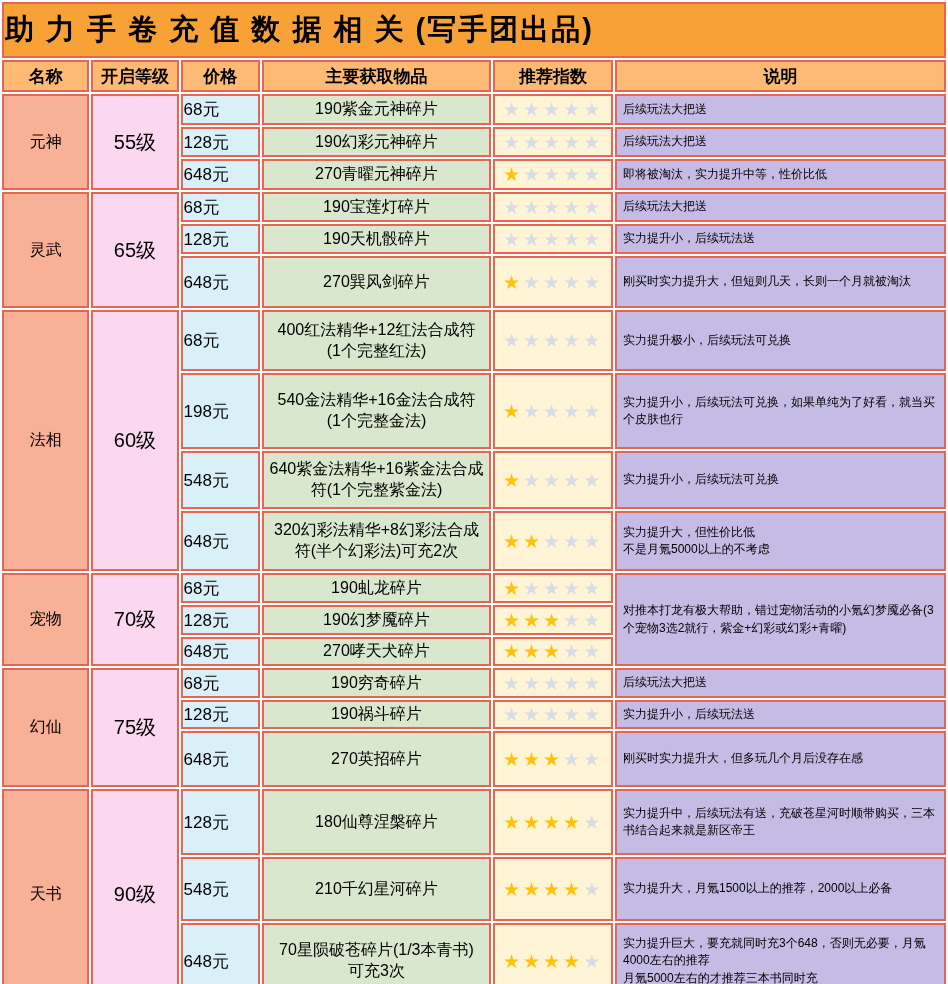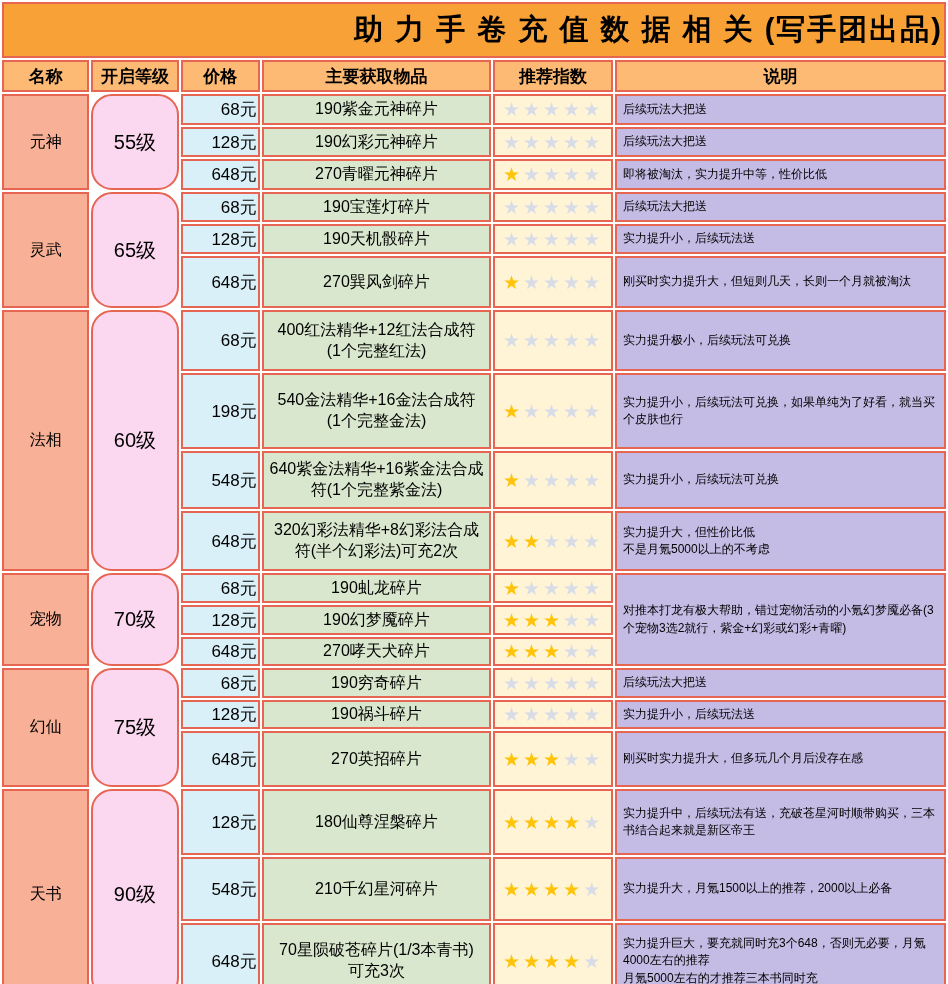--- a/index.html
+++ b/index.html
@@ -1,23 +1,23 @@
 <!DOCTYPE html>
 <html><head>
 <meta charset="utf-8">
 <style>
   html,body{margin:0;padding:0;background:#ffffff;}
   body{font-family:"Liberation Sans","DejaVu Sans",sans-serif;color:#000;}
   table{border-collapse:separate;border-spacing:2px;width:948px;table-layout:fixed;background:#fff;}
   td{border:2px solid #e66553;overflow:hidden;}
-  .title{background:#f7a137;height:50px;text-align:right;font-size:29px;font-weight:bold;letter-spacing:2px;}
+  .title{background:#f7a137;height:50px;text-align:left;font-size:29px;font-weight:bold;letter-spacing:2px;}
   .th{background:#fdba74;height:26px;text-align:center;font-size:17px;font-weight:bold;}
   .name{background:#f8b096;text-align:center;font-size:16px;}
-  .level{background:#fbd7f0;text-align:center;font-size:20px;border-radius:21px;}
-  .price{background:#daf0f8;text-align:right;font-size:17px;}
+  .level{background:#fbd7f0;text-align:center;font-size:20px;}
+  .price{background:#daf0f8;text-align:left;font-size:17px;}
   .item{background:#d8e7cd;text-align:center;font-size:16px;white-space:pre-line;padding:2px 4px;}
   .stars{background:#fff4d6;text-align:center;font-size:19px;letter-spacing:3px;}
   .star.filled{color:#ffc30b;}
   .star.empty{color:#d8dce6;}
   .desc{background:#c5bce5;text-align:left;font-size:12px;padding:2px 6px;white-space:pre-line;line-height:1.45;}
 </style>
 </head>
 <body>
 
 <table>

